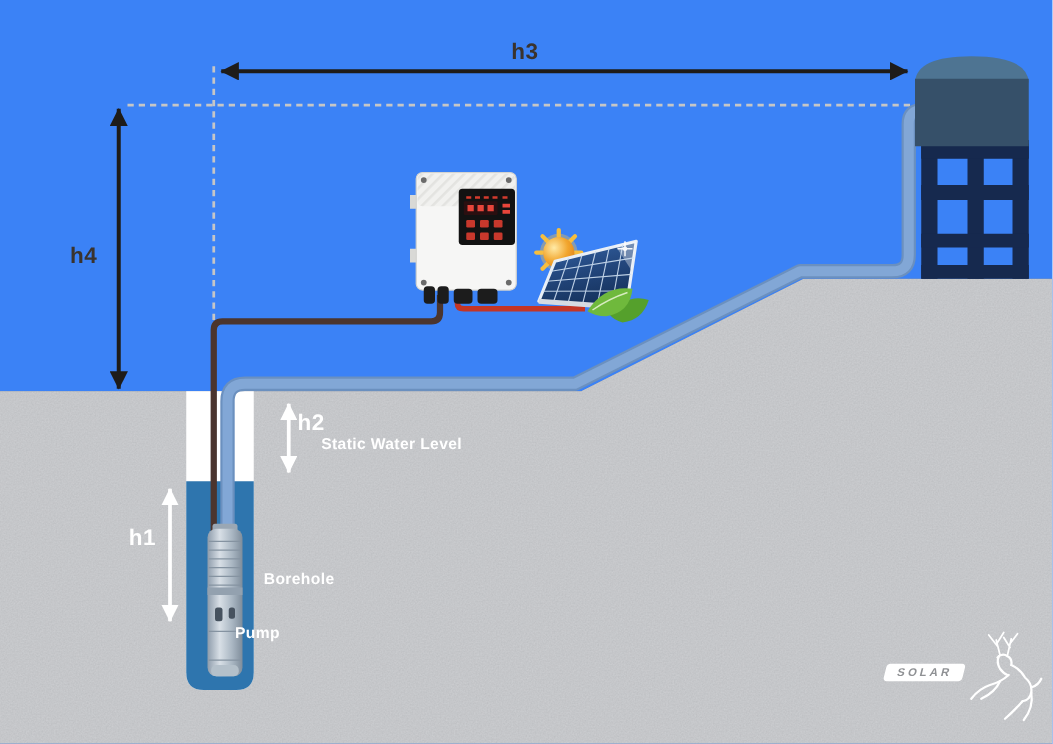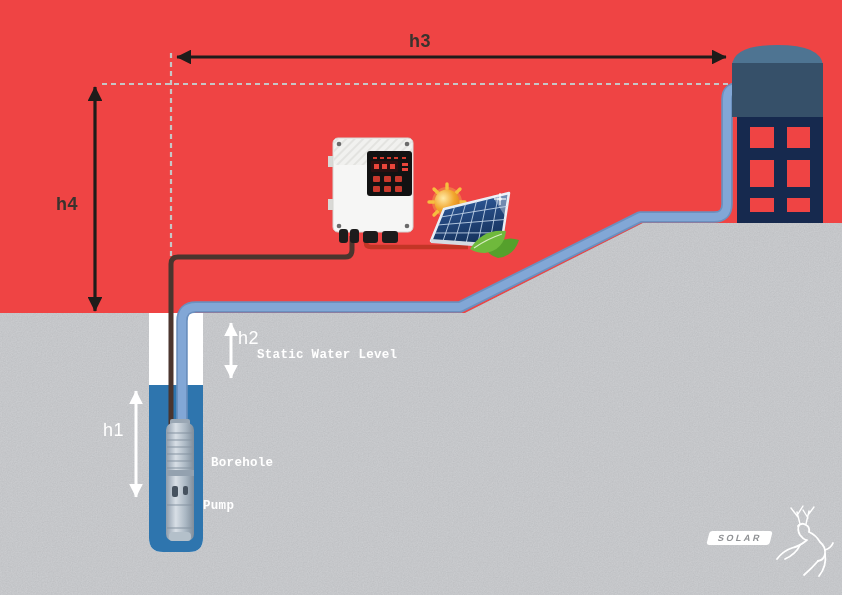--- a/index.html
+++ b/index.html
@@ -1,22 +1,22 @@
 <!DOCTYPE html>
 <html><head>
 <meta charset="utf-8">
 <style>
   html,body{margin:0;padding:0;background:#ffffff;}
-  .stage{position:relative;width:842px;height:595px;background:#ef4444;overflow:hidden;
+  .stage{position:relative;width:842px;height:595px;background:#3b82f6;overflow:hidden;
          font-family:"Liberation Sans",sans-serif;}
   .scene-svg{position:absolute;left:0;top:0;width:842px;height:595px;}
   .lbl{position:absolute;white-space:nowrap;}
   .m-dark{color:#3a332e;font-size:18px;font-weight:600;letter-spacing:.5px;}
-  .m-white{color:#ffffff;font-size:18px;font-weight:400;letter-spacing:.5px;}
-  .cap{color:#ffffff;font-size:12.5px;font-weight:700;letter-spacing:.3px;font-family:Liberation Mono, monospace;}
+  .m-white{color:#ffffff;font-size:18px;font-weight:700;letter-spacing:.5px;}
+  .cap{color:#ffffff;font-size:12.5px;font-weight:700;letter-spacing:.3px;}
   .logo{position:absolute;left:698px;top:500px;width:150px;height:95px;color:#fff;}
   .logo-badge{position:absolute;left:10px;top:31px;background:#ffffff;color:#8f9194;
       transform:skewX(-14deg);font-size:9px;font-weight:700;letter-spacing:2.5px;
       padding:2px 9px 2px 10px;border-radius:3px;}
   .logo-brand{position:absolute;left:2px;top:41px;font-size:35px;font-weight:800;
       font-style:italic;letter-spacing:2px;line-height:1;}
   .deer{position:absolute;left:72px;top:2px;}
 </style>
 </head>
 <body>
@@ -218,21 +218,21 @@
     <line x1="231" y1="323" x2="231" y2="378" marker-start="url(#aw)" marker-end="url(#aw)"></line>
   </g>
 </svg>
 
 <div class="lbl m-dark" style="left:409px;top:31px;">h3</div>
 <div class="lbl m-dark" style="left:56px;top:194px;text-align:center;">h4</div>
 <div class="lbl m-white" style="left:103px;top:420px;">h1</div>
 <div class="lbl m-white" style="left:238px;top:328px;">h2</div>
 <div class="lbl cap" style="left:257px;top:348px;">Static Water Level</div>
 <div class="lbl cap" style="left:211px;top:456px;">Borehole</div>
-<div class="lbl cap" style="left:203px;top:499px;text-align:center;">Pump</div>
+<div class="lbl cap" style="left:188px;top:499px;text-align:center;">Pump</div>
 
 <div class="logo">
   <div class="logo-badge">SOLAR</div>
   <svg class="deer" width="68" height="78" viewBox="0 0 68 78">
     <g stroke="#ffffff" fill="none" stroke-linecap="round" stroke-width="1.8">
       <path stroke-width="1.4" d="M30,22 L27,10 M28,15 L21,6 M28,12 L33,4 M36,22 L39,9 M38,13 L44,5 M38,16 L33,8"></path>
       <path d="M28,24 Q32,20 36,23 Q40,25 39,30 Q46,33 50,40 Q56,45 55,52 Q54,58 48,59"></path>
       <path d="M29,23 Q27,28 30,33 Q33,37 36,38"></path>
       <path d="M37,38 Q30,44 22,46 Q13,49 7,57"></path>
       <path d="M30,43 Q26,52 15,57"></path>

